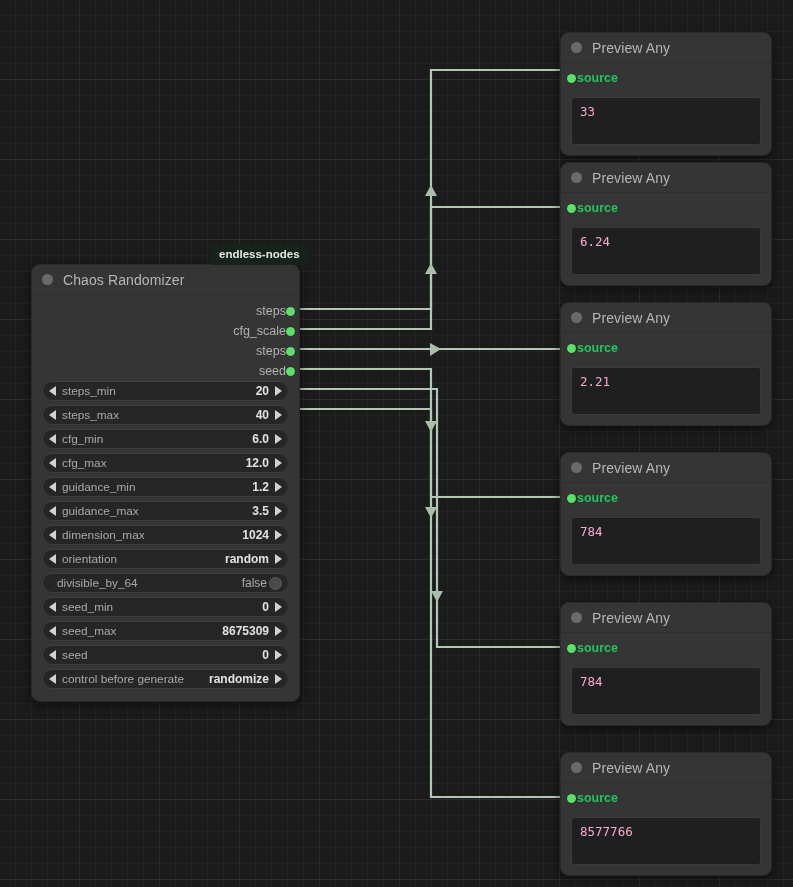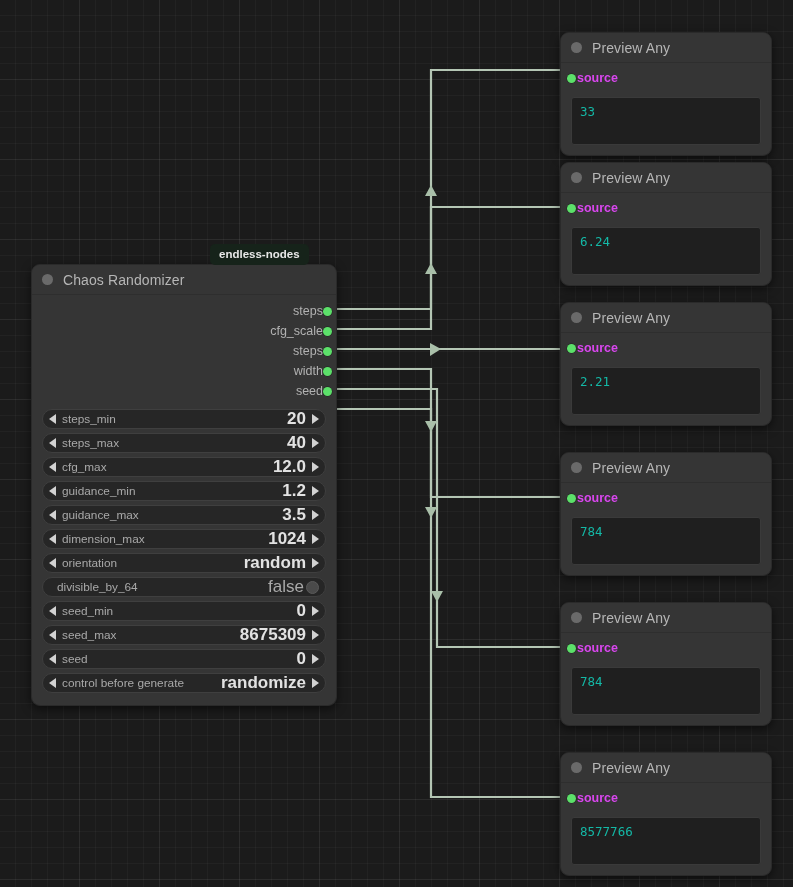--- a/index.html
+++ b/index.html
@@ -105,21 +105,21 @@
   .slot-dot {
     position: absolute;
     right: 4px;
     width: 9px; height: 9px;
     border-radius: 50%;
     background: #5ce06a;
     box-shadow: 0 0 0 0.5px rgba(0,0,0,0.4);
   }
 
   
-  .widgets { margin-top: 8px; padding: 0 10px; }
+  .widgets { margin-top: 0; padding: 0 10px; }
 
   .widget {
     height: 20px;
     margin-bottom: 4px;
     background: #262626;
     border: 1px solid #3f3f3f;
     border-radius: 10px;
     display: flex;
     align-items: center;
     padding: 0 6px;
@@ -135,21 +135,21 @@
   .arrow-l { border-right: 7px solid #d2d2d2; }
   .arrow-r { border-left: 7px solid #d2d2d2; }
 
   .w-name {
     font-size: 11.8px;
     color: #a9a9a9;
     margin-left: 6px;
     white-space: nowrap;
   }
   .w-val {
-    font-size: 17px;
+    font-size: 12px;
     color: #e2e2e2;
     font-weight: bold;
     margin-left: auto;
     margin-right: 6px;
     white-space: nowrap;
   }
   .widget.no-arrows .w-name { margin-left: 8px; }
   .widget.no-arrows .w-val { font-weight: normal; color: #a9a9a9; margin-right: 2px; text-align: right;}
 
   .toggle-knob {
@@ -165,34 +165,34 @@
     display: flex;
     align-items: center;
     height: 22px;
     padding-left: 16px;
     position: relative;
     margin-top: 4px;
   }
   .preview-input .slot-dot { left: 6px; right: auto; }
   .in-label {
     font-size: 12.5px;
-    color: #d946ef;
+    color: #22c55e;
     font-weight: bold;
   }
 
   .preview-text {
     margin: 8px 10px 2px 10px;
     background: #1f1f1f;
     border: 1px solid #3a3a3a;
     border-radius: 3px;
     height: 48px;
     padding: 6px 8px;
     font-family: "DejaVu Sans Mono", monospace;
     font-size: 12.5px;
-    color: #14b8a6;
+    color: #f9a8d4;
     overflow: hidden;
     white-space: pre-wrap;
     word-break: break-all;
     line-height: 1.25;
   }
 </style>
 </head>
 <body>
 
 <div id="canvas">
@@ -224,21 +224,21 @@
       <polygon points="425,274 437,274 431,263"></polygon>
       <polygon points="430,343 430,356 441,349"></polygon>
       <polygon points="425,421 437,421 431,432"></polygon>
       <polygon points="425,507 437,507 431,518"></polygon>
       <polygon points="431,591 443,591 437,602"></polygon>
     </g>
   </svg>
 
   <div class="cat-badge" style="left:210px; top:244px;">endless-nodes</div>
 
-  <div class="node" id="chaos-node" style="left:31px; top:264px; width:306px;">
+  <div class="node" id="chaos-node" style="left:31px; top:264px; width:269px;">
 
     <div class="node-header">
       <span class="collapse-dot"></span>
       <span class="node-title">Chaos Randomizer</span>
     </div>
 
     <div class="node-body">
       <div id="chaos-outputs" style="padding-top:6px;">
           <div class="out-row">
             <span class="out-label">steps</span>
@@ -246,39 +246,41 @@
           </div>
           <div class="out-row">
             <span class="out-label">cfg_scale</span>
             <span class="slot-dot"></span>
           </div>
           <div class="out-row">
             <span class="out-label">steps</span>
             <span class="slot-dot"></span>
           </div>
           <div class="out-row">
-            <span class="out-label">width</span>
-            <span class="slot-dot"></span>
-          </div>
-          <div class="out-row">
             <span class="out-label">seed</span>
             <span class="slot-dot"></span>
           </div>
         </div>
       <div class="widgets" id="chaos-widgets">
           <div class="widget">
             <span class="arrow-l"></span>
             <span class="w-name">steps_min</span>
             <span class="w-val">20</span>
             <span class="arrow-r"></span>
           </div>
           <div class="widget">
             <span class="arrow-l"></span>
             <span class="w-name">steps_max</span>
             <span class="w-val">40</span>
+            <span class="arrow-r"></span>
+          </div>
+          <div class="widget">
+            <span class="arrow-l"></span>
+            <span class="w-name">cfg_min</span>
+            <span class="w-val">6.0</span>
             <span class="arrow-r"></span>
           </div>
           <div class="widget">
             <span class="arrow-l"></span>
             <span class="w-name">cfg_max</span>
             <span class="w-val">12.0</span>
             <span class="arrow-r"></span>
           </div>
           <div class="widget">
             <span class="arrow-l"></span>

